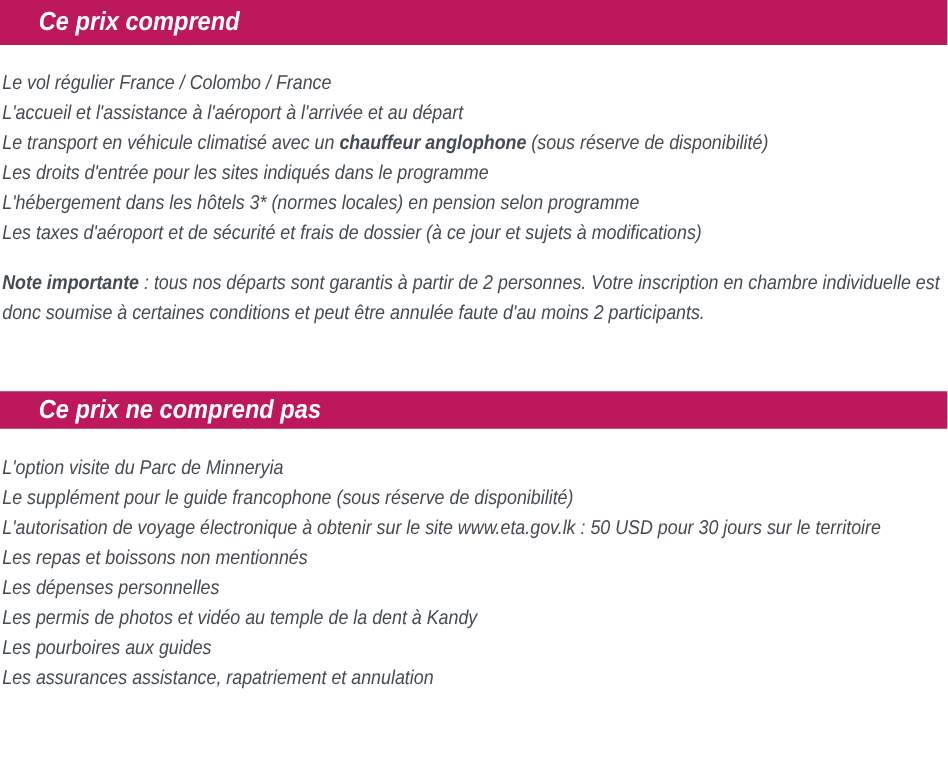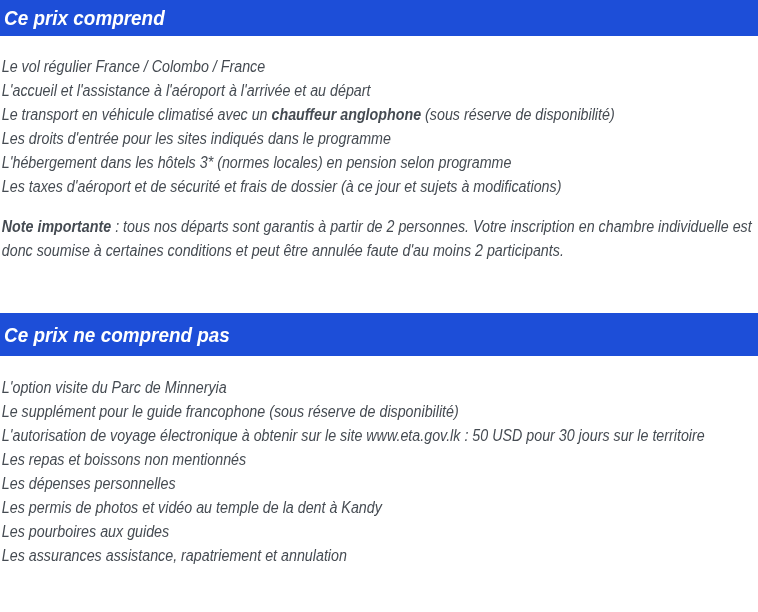--- a/index.html
+++ b/index.html
@@ -5,37 +5,37 @@
   * { box-sizing: border-box; }
   html, body { margin: 0; padding: 0; }
   body {
     width: 758px;
     height: 612px;
     background: #ffffff;
     font-family: "Liberation Sans", sans-serif;
     overflow: hidden;
   }
   .bar {
-    background: #1d4ed8;
+    background: #be185d;
     height: 36px;
     display: flex;
     align-items: center;
-    padding-left: 4px;
+    padding-left: 31px;
   }
   .bar h2 {
     margin: 0;
     font-size: 21px;
     font-weight: 700;
     font-style: italic;
     color: #ffffff;
     white-space: nowrap;
     transform: scaleX(0.9);
     transform-origin: 0 50%;
   }
-  .bar.second { margin-top: 50px; height: 43px; }
+  .bar.second { margin-top: 50px; height: 30px; }
   .content {
     width: 850px;
     transform: scaleX(0.892);
     transform-origin: 0 0;
     color: #454b52;
     font-style: italic;
     font-size: 16px;
     line-height: 24px;
   }
   .content.first { margin-top: 19px; }

